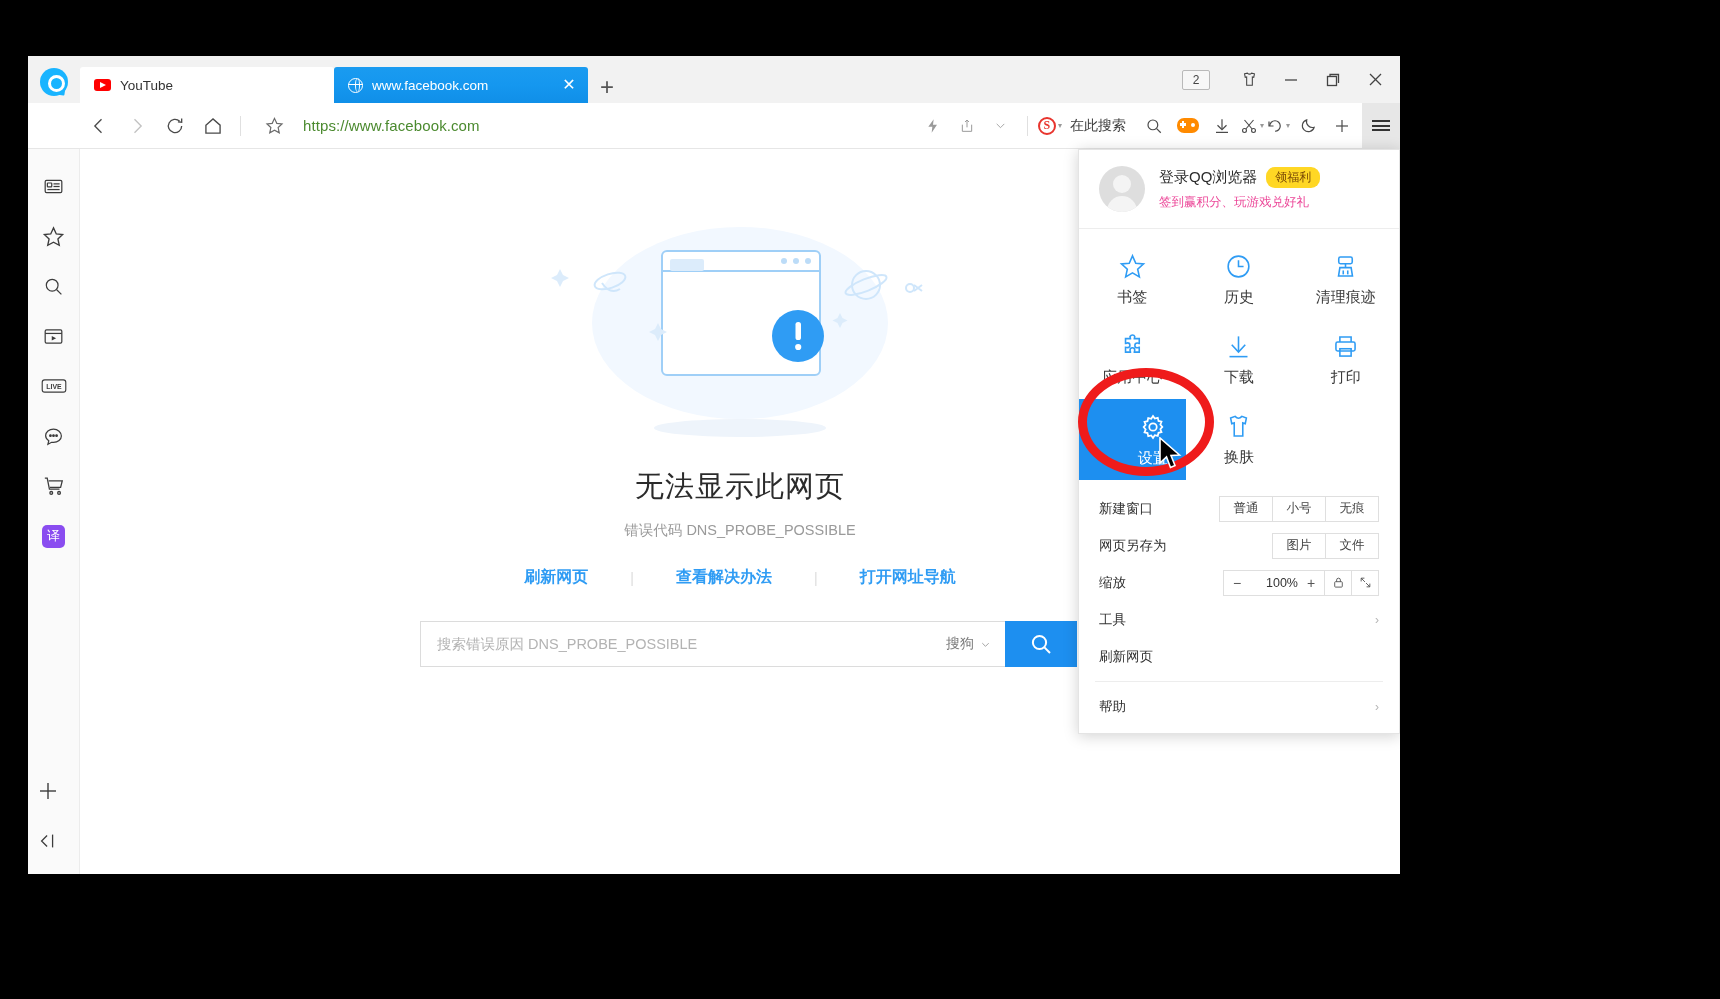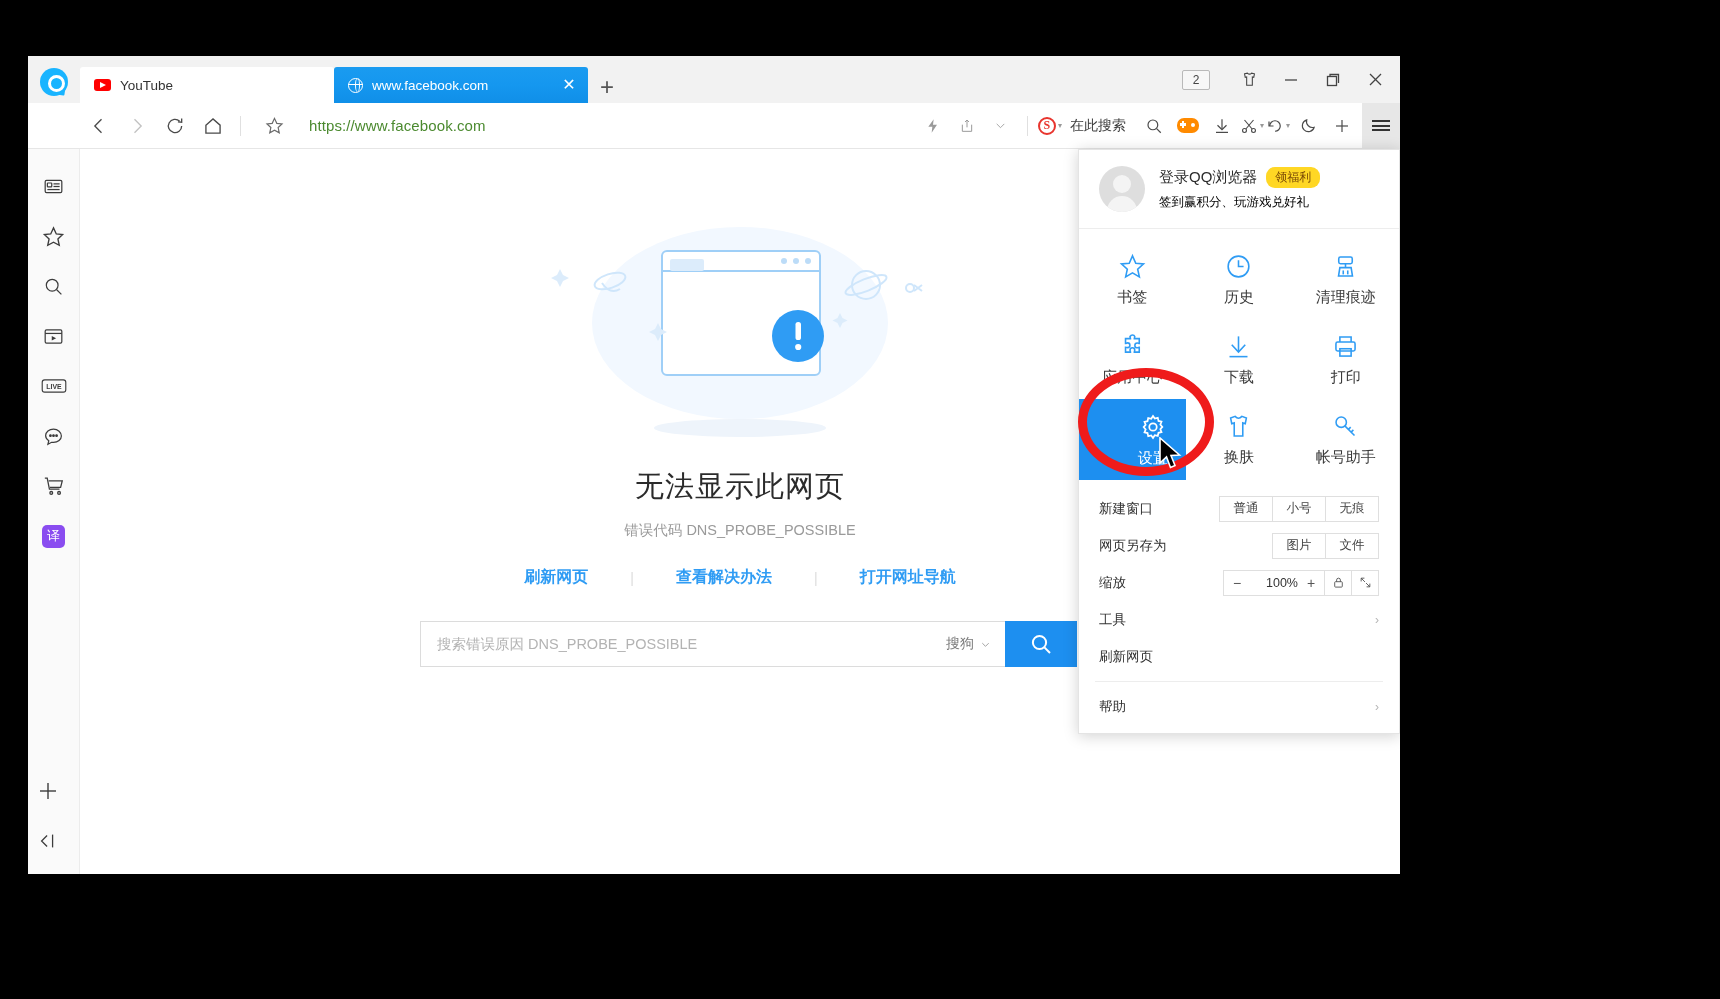--- a/index.html
+++ b/index.html
@@ -108,21 +108,21 @@
     height: 46px; background: #fff; display: flex; align-items: center;
     border-bottom: 1px solid #e6e6e6; padding-left: 52px;
   }
   .nav-btn {
     width: 38px; height: 38px; display: flex; align-items: center;
     justify-content: center; color: #4a4a4a; cursor: pointer;
   }
   .nav-btn.disabled { color: #c2c2c2; }
   .tb-sep { width:1px; height:20px; background:#e0e0e0; margin:0 8px; }
   .addressbar {
-    flex: 1; height: 30px; display: flex; align-items: center; gap: 16px;
+    flex: 1; height: 30px; display: flex; align-items: center; gap: 10px;
     padding-left: 6px;
   }
   .url-text { font-size: 15px; color: #4b8a2f; letter-spacing: .1px; }
   .tb-right { display:flex; align-items:center; gap:2px; padding-right: 4px; }
   .tb-icon {
     width: 32px; height: 38px; display:flex; align-items:center;
     justify-content:center; color:#5a5a5a; cursor:pointer;
   }
   .sogou-badge {
     width: 18px; height: 18px; border-radius: 50%;
@@ -234,21 +234,21 @@
     content:""; position:absolute; left:8px; top:30px; width:30px; height:24px;
     border-radius:15px 15px 0 0; background:#f4f4f4;
   }
   .acct-texts { flex:1; }
   .acct-line1 { display:flex; align-items:center; gap:9px; }
   .acct-name { font-size:15px; color:#2b2b2b; }
   .badge {
     background:#ffd724; color:#7a4a06; font-size:12px; border-radius:9px;
     padding: 2px 9px; white-space:nowrap;
   }
-  .acct-sub { font-size:12.5px; color:#000000; margin-top:6px; }
+  .acct-sub { font-size:12.5px; color:#ec4899; margin-top:6px; }
 
   .grid { display:grid; grid-template-columns: repeat(3,1fr); padding: 10px 0 6px; }
   .gcell {
     display:flex; flex-direction:column; align-items:center; gap:8px;
     padding: 14px 0 12px; cursor:pointer; position:relative;
   }
   .gcell .lbl { font-size:15px; color:#3a3a3a; }
   .gcell.selected { background:#1d8ff0;padding-left:41px; }
   .gcell.selected .lbl { color:#fff; }
   .gcell.selected svg { stroke:#fff !important; }
@@ -642,29 +642,20 @@
               <path d="M12 2.6l1.5 2.2 2.6-.6 .6 2.6 2.6.6-1 2.5 1.7 2-1.7 2 1 2.5-2.6.6-.6 2.6-2.6-.6L12 21.4l-1.5-2.2-2.6.6-.6-2.6-2.6-.6 1-2.5-1.7-2 1.7-2-1-2.5 2.6-.6.6-2.6 2.6.6z"></path>
               </svg>
             <span class="lbl">设置</span>
           </div>
           <div class="gcell">
             <svg width="27" height="27" viewBox="0 0 24 24" fill="none" stroke="#2f9cf4" stroke-width="1.4">
               <path d="M5 4.5 L9 3 Q12 6.3 15 3 L19 4.5 L18 9.5 L15.8 8.8 L15.8 20.5 L8.2 20.5 L8.2 8.8 L6 9.5 Z"></path>
               </svg>
             <span class="lbl">换肤</span>
           </div>
-          <div class="gcell">
-            <svg width="27" height="27" viewBox="0 0 24 24" fill="none" stroke="#2f9cf4" stroke-width="1.4">
-              <circle cx="8.2" cy="8.2" r="4.6"></circle>
-                <line x1="11.4" y1="11.4" x2="20" y2="20"></line>
-              <line x1="17" y1="17" x2="19" y2="15"></line>
-                <line x1="14.6" y1="14.6" x2="16.6" y2="12.6"></line>
-              </svg>
-            <span class="lbl">帐号助手</span>
-          </div>
         </div>
 
         <div class="rows">
           <div class="row">
             <span class="rlabel">新建窗口</span>
             <span class="segs">
               <span class="seg">普通</span>
               <span class="seg">小号</span>
               <span class="seg">无痕</span>
             </span>

